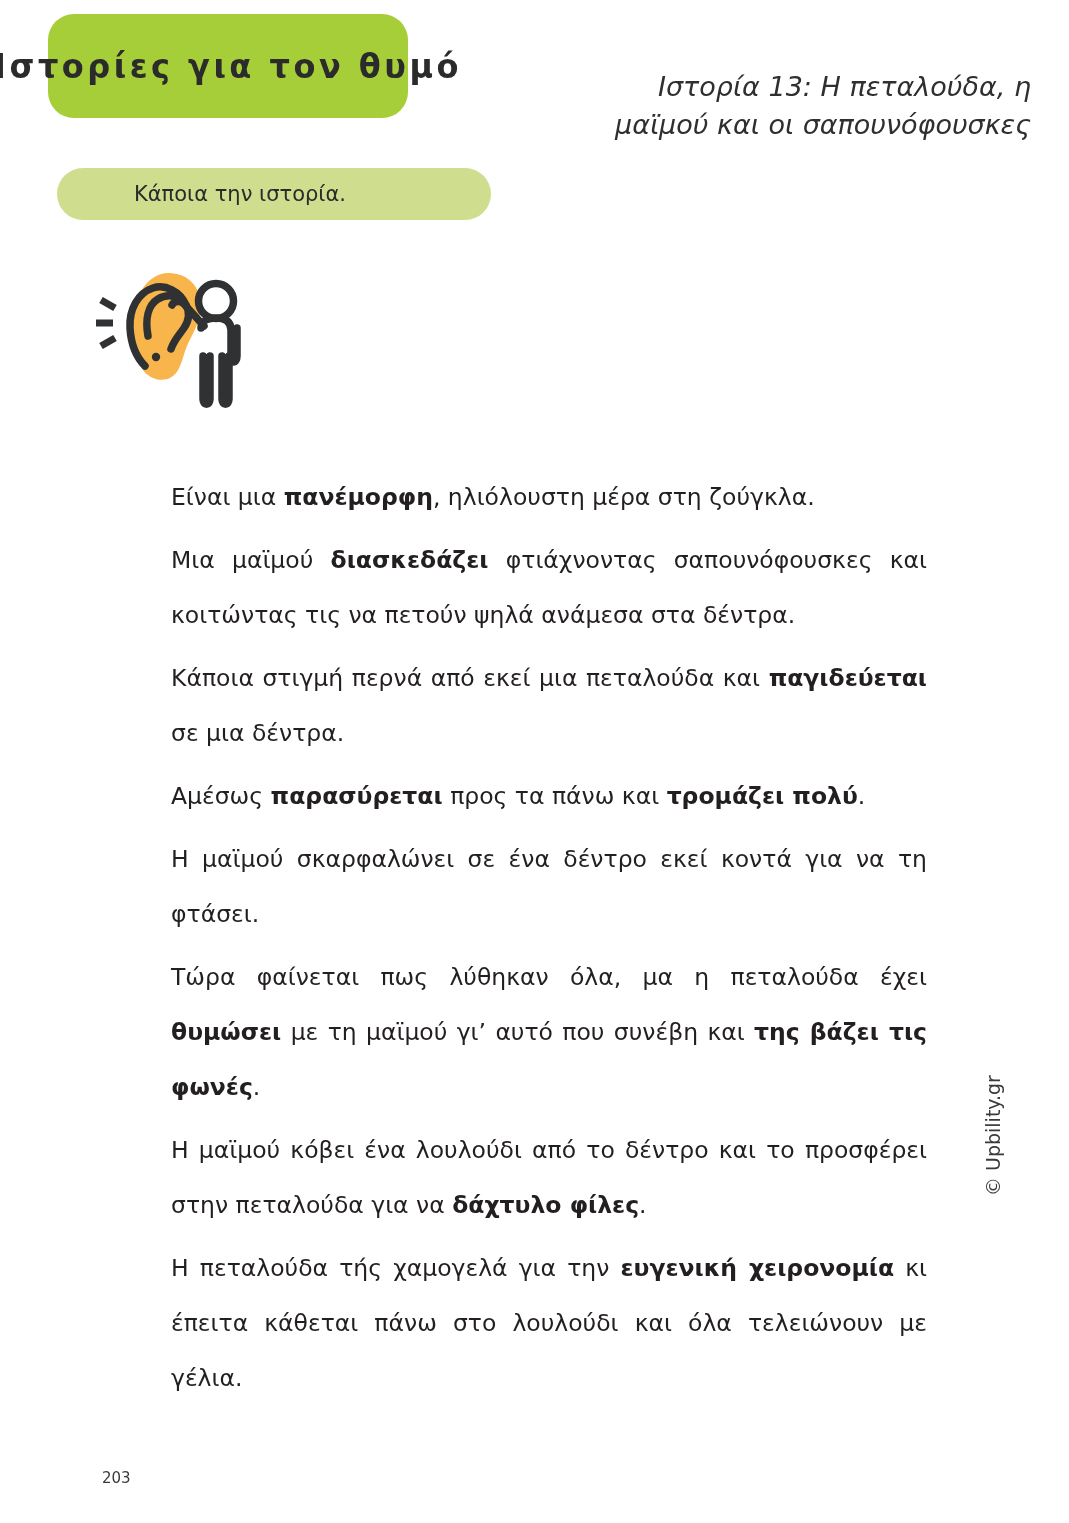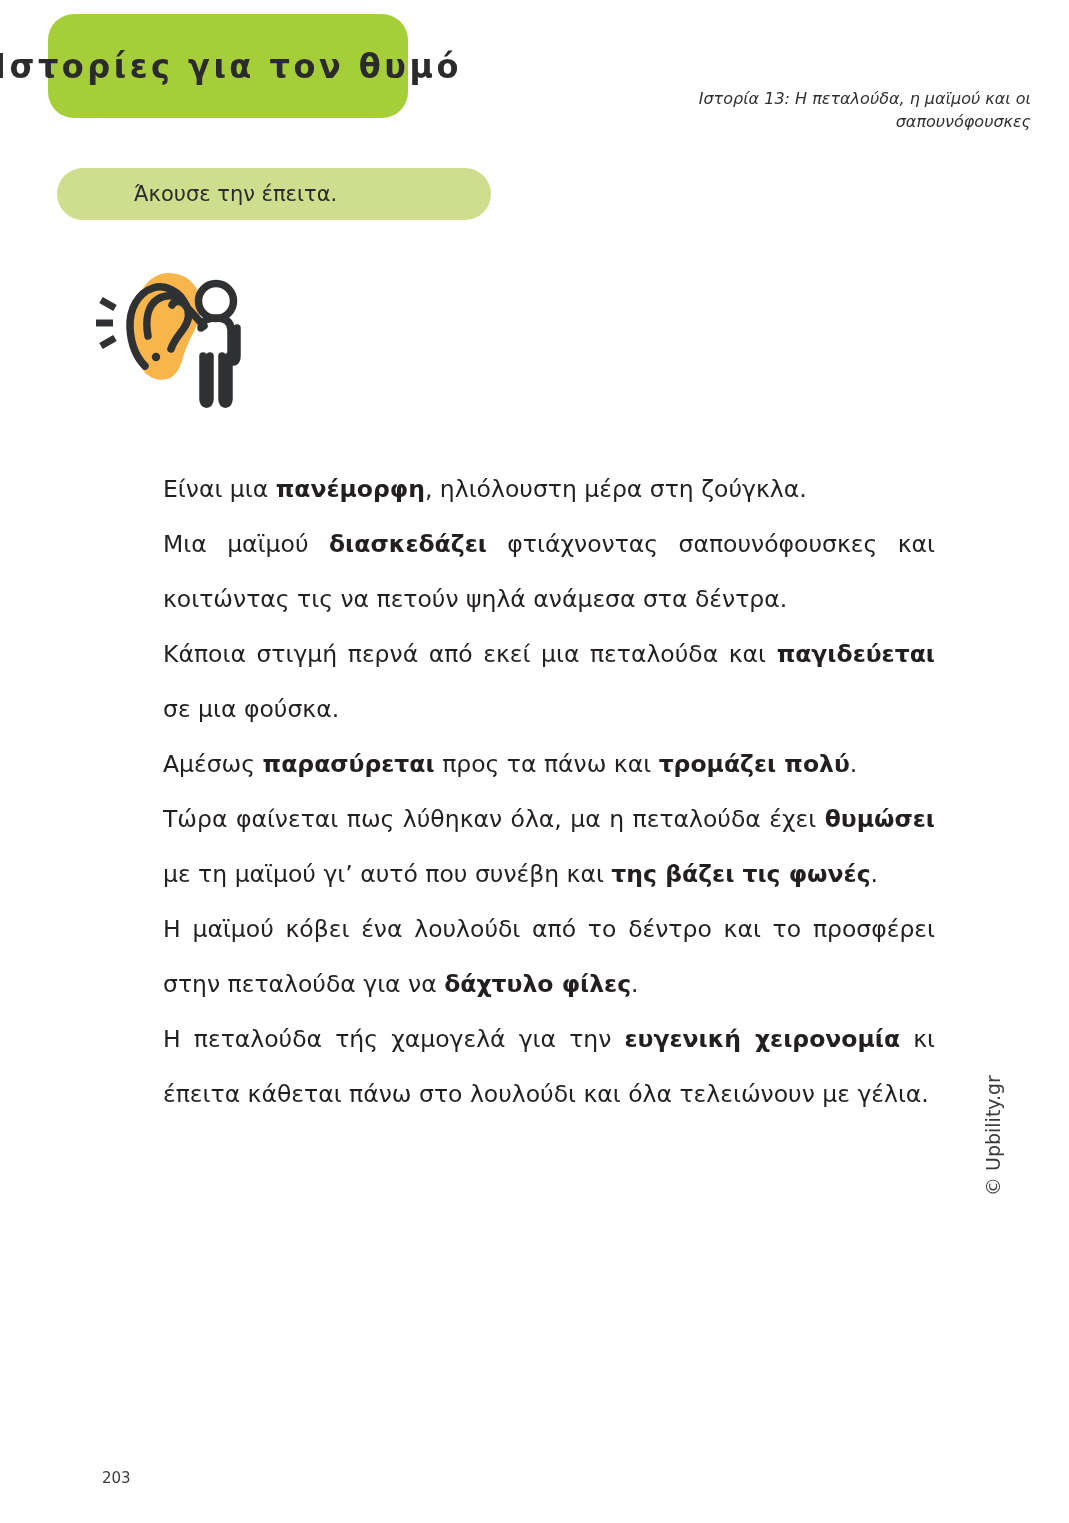--- a/index.html
+++ b/index.html
@@ -50,24 +50,23 @@
   }
 
   .story-header {
     position: absolute;
     right: 38px;
     top: 68px;
     width: 470px;
     text-align: right;
     font-family: "DejaVu Sans", "Liberation Sans", sans-serif;
     font-style: italic;
-    font-size: 16px;
+    font-size: 27px;
     line-height: 1.42;
     color: #2f2f2f;
-    margin-top: 20px;
   }
 
   
   .instruction-pill {
     position: absolute;
     left: 57px;
     top: 168px;
     width: 434px;
     height: 52px;
     background: #cede8e;
@@ -98,21 +97,21 @@
     left: 163px;
     top: 462px;
     width: 772px;
   }
   .story-para {
     font-size: 23.5px;
     line-height: 55px;
     color: #231f20;
     text-align: justify;
     text-justify: inter-word;
-    margin: 0;
+    margin: 8px;
     font-family: "DejaVu Sans", "Liberation Sans", sans-serif;
   }
   .story-para b { font-weight: 700; }
   
   .story-para { text-align-last: left; }
 
   
   .copyright {
     position: absolute;
     left: 982px;
@@ -141,21 +140,21 @@
 
 <div class="page">
 
   <div class="title-banner">
     <span class="title-banner-text">Ιστορίες για τον θυμό</span>
   </div>
 
   <div class="story-header">Ιστορία 13: Η πεταλούδα, η μαϊμού και οι σαπουνόφουσκες</div>
 
   <div class="instruction-pill">
-    <span class="instruction-text">Άκουσε την έπειτα.</span>
+    <span class="instruction-text">Κάποια την ιστορία.</span>
   </div>
 
   <div class="listen-icon">
     <svg viewBox="0 0 175 165" width="175" height="165" aria-hidden="true">
 
       <path d="M80.5 17
                C100 17 113 31 113 50
                C113 66 104 78 99 90
                C94 102 93 114 85 120
                C76 127 62 124 55 114
@@ -192,22 +191,23 @@
 
       <path d="M122 100 L122 143 C122 150 115 150 115 143 L115 100" fill="none" stroke="#2f3132" stroke-width="7.5" stroke-linecap="round" stroke-linejoin="round"></path>
       <path d="M141 100 L141 143 C141 150 134 150 134 143 L134 100" fill="none" stroke="#2f3132" stroke-width="7.5" stroke-linecap="round" stroke-linejoin="round"></path>
     </svg>
   </div>
 
   <div class="story-body">
 
   <p class="story-para"><span>Είναι μια </span><b>πανέμορφη</b><span>, ηλιόλουστη μέρα στη ζούγκλα.</span></p>
       <p class="story-para"><span>Μια μαϊμού </span><b>διασκεδάζει</b><span> φτιάχνοντας σαπουνόφουσκες και κοιτώντας τις να πετούν ψηλά ανάμεσα στα δέντρα.</span></p>
-      <p class="story-para"><span>Κάποια στιγμή περνά από εκεί μια πεταλούδα και </span><b>παγιδεύεται</b><span> σε μια φούσκα.</span></p>
+      <p class="story-para"><span>Κάποια στιγμή περνά από εκεί μια πεταλούδα και </span><b>παγιδεύεται</b><span> σε μια δέντρα.</span></p>
       <p class="story-para"><span>Αμέσως </span><b>παρασύρεται</b><span> προς τα πάνω και </span><b>τρομάζει πολύ</b><span>.</span></p>
+      <p class="story-para"><span>Η μαϊμού σκαρφαλώνει σε ένα δέντρο εκεί κοντά για να τη φτάσει.</span></p>
       <p class="story-para"><span>Τώρα φαίνεται πως λύθηκαν όλα, μα η πεταλούδα έχει </span><b>θυμώσει</b><span> με τη μαϊμού γι’ αυτό που συνέβη και </span><b>της βάζει τις φωνές</b><span>.</span></p>
       <p class="story-para"><span>Η μαϊμού κόβει ένα λουλούδι από το δέντρο και το προσφέρει στην πεταλούδα για να </span><b>δάχτυλο φίλες</b><span>.</span></p>
       <p class="story-para"><span>Η πεταλούδα τής χαμογελά για την </span><b>ευγενική χειρονομία</b><span> κι έπειτα κάθεται πάνω στο λουλούδι και όλα τελειώνουν με γέλια.</span></p>
     </div>
 
   <div class="copyright">© Upbility.gr</div>
 
   <div class="page-number">203</div>
 
 </div>

